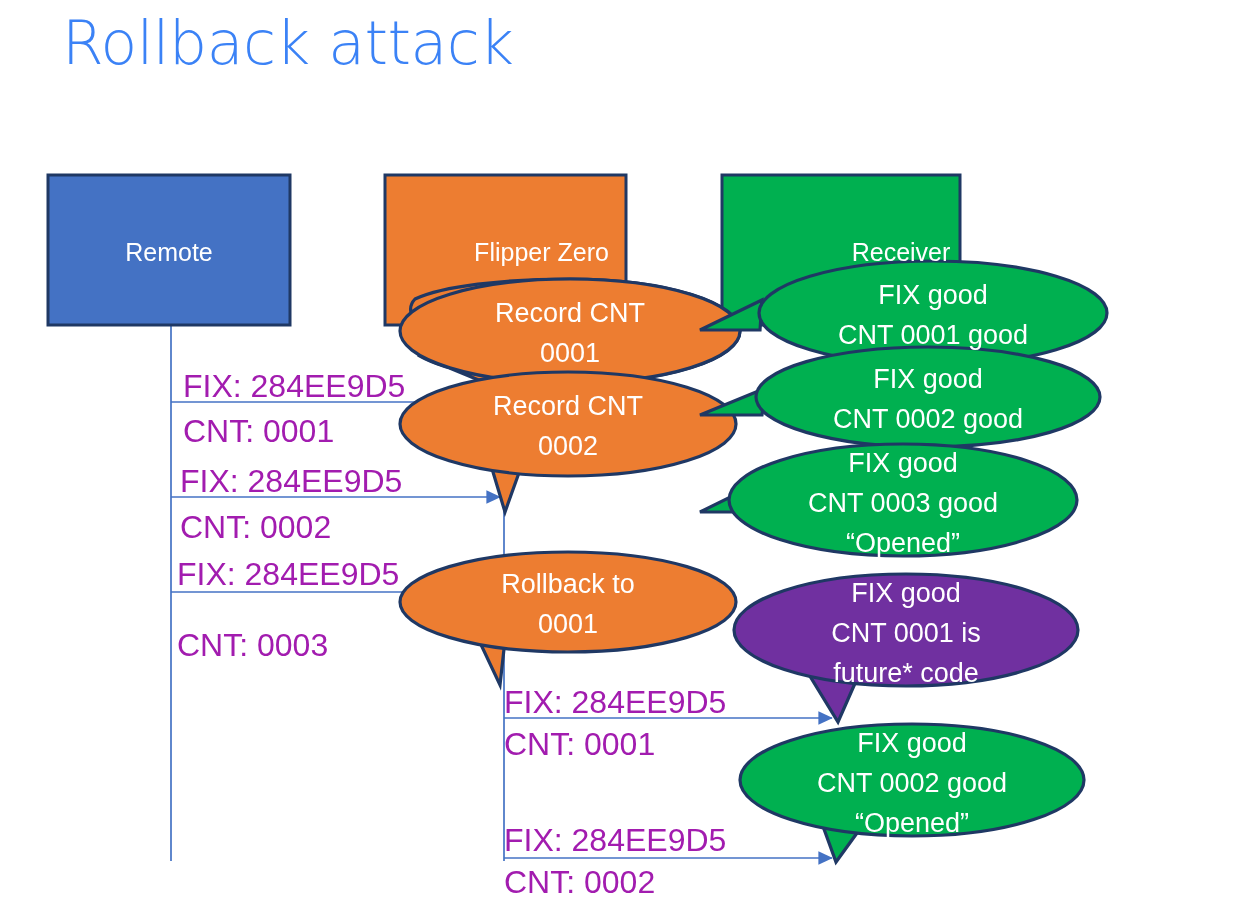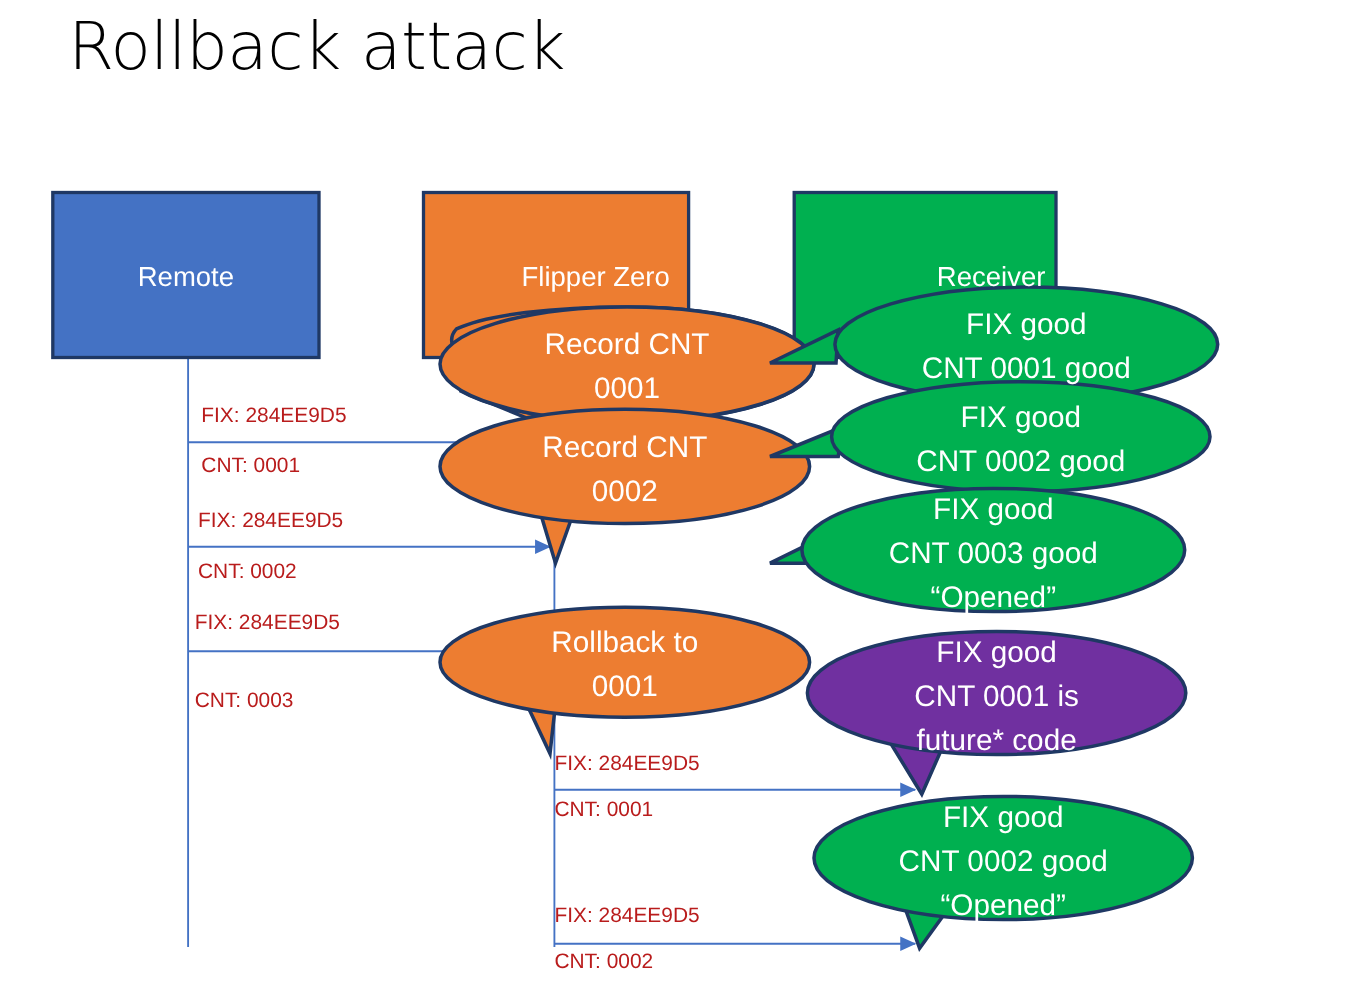--- a/index.html
+++ b/index.html
@@ -23,21 +23,21 @@
     top: 0;
     width: 1233px;
     height: 898px;
   }
   .slide-title {
     position: absolute;
     left: 62px;
     top: 8px;
     font-size: 60px;
     font-weight: 300;
-    color: #000000;
+    color: #3b82f6;
     letter-spacing: -0.5px;
     white-space: nowrap;
     font-family: "DejaVu Sans", sans-serif;
     font-stretch: condensed;
   }
   .actor-label {
     position: absolute;
     color: #ffffff;
     font-size: 25px;
     text-align: center;
@@ -47,22 +47,22 @@
     position: absolute;
     color: #ffffff;
     font-size: 27px;
     line-height: 1.48;
     text-align: center;
     white-space: pre-line;
     pointer-events: none;
   }
   .msg-label {
     position: absolute;
-    color: #b91c1c;
-    font-size: 19px;
+    color: #a21caf;
+    font-size: 32px;
     white-space: nowrap;
   }
 </style>
 </head>
 <body>
 
 <div id="slide">
 
   <div class="slide-title">Rollback attack</div>
 

